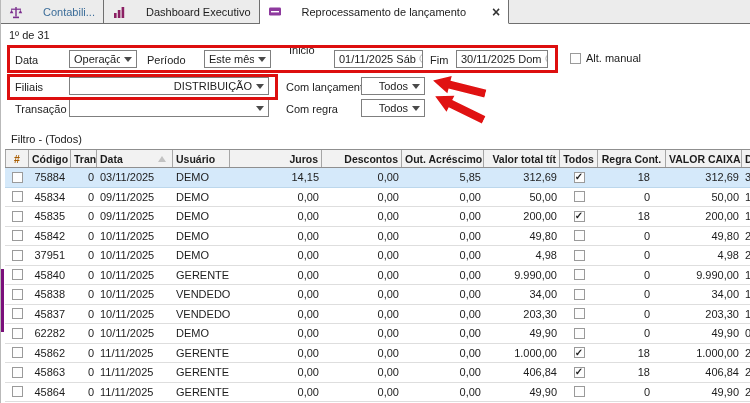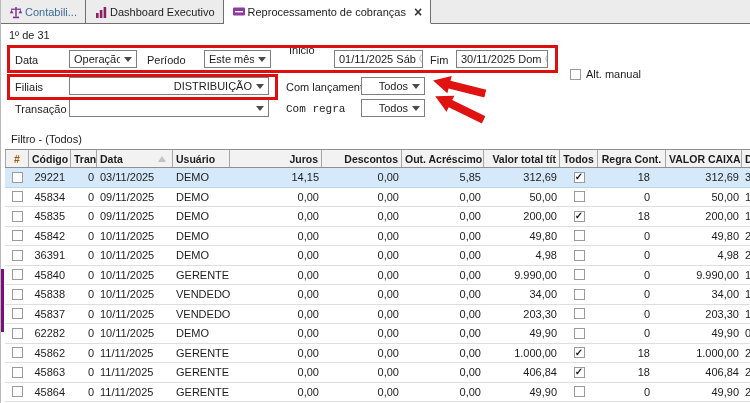--- a/index.html
+++ b/index.html
@@ -5,21 +5,21 @@
   * { margin:0; padding:0; box-sizing:border-box; }
   html,body { width:750px; height:403px; overflow:hidden; }
   body {
     font-family:"Liberation Sans", sans-serif;
     font-size:11px; color:#1c1c1c; background:#ffffff; position:relative;
     border-left:1px solid #b9b9b9;
   }
   
   .tabbar { position:absolute; left:0; top:0; width:750px; height:24px;
     background:#ececec; border-bottom:1px solid #6f6f6f; display:flex; }
-  .tab { height:24px; display:flex; align-items:center; gap:2px; padding:8px 8px;
+  .tab { height:24px; display:flex; align-items:center; gap:20px; padding:8px 8px;
     border-right:1px solid #6f6f6f; cursor:default; white-space:nowrap; }
   .tab.active { background:#ffffff; border-bottom:1px solid #ffffff; margin-bottom:-1px; }
   .tab .tlabel { font-size:11px; }
   .tab1 .tlabel { color:#3c6d99; }
   .tab .close { font-size:14px; font-weight:bold; color:#333; margin-left:6px; line-height:1; }
   .ticon { width:14px; height:13px; display:inline-block; }
   
   .pager { position:absolute; left:8px; top:29px; color:#222; }
   .redbox { position:absolute; border:3px solid #dd0f0f; background:transparent; pointer-events:none; z-index:5; }
   .redbox1 { left:6px; top:45px; width:551px; height:28px; }
@@ -81,21 +81,21 @@
     </span>
     <span class="tlabel">Dashboard Executivo</span>
   </div>
   <div class="tab tab3 active">
     <span class="ticon">
       <svg width="14" height="13" viewBox="0 0 14 13">
         <rect x="1" y="2.5" width="12" height="8" rx="1.2" fill="#8e3a9e"></rect>
         <rect x="3" y="6" width="8" height="1.4" fill="#ffffff"></rect>
       </svg>
     </span>
-    <span class="tlabel">Reprocessamento de cobranças</span>
+    <span class="tlabel">Reprocessamento de lançamento</span>
     <span class="close">×</span>
   </div>
 </div>
 
 <div class="pager">1º de 31</div>
 
 <div class="redbox redbox1"></div>
 <div class="redbox redbox2"></div>
 
 <span class="flabel" style="left:14px; top:54px;">Data</span>
@@ -121,21 +121,21 @@
 <span class="flabel" style="left:429px; top:54px;">Fim</span>
 <div class="dateinput" style="left:455px; top:50px; width:92px;">
   <span class="val">30/11/2025 Dom</span>
   <span class="clock">
     <svg width="11" height="11" viewBox="0 0 11 11">
         <circle cx="5.5" cy="5.5" r="4.6" fill="none" stroke="#b0b0b0" stroke-width="1"></circle>
         <path d="M5.5 3 V5.7 L7.3 6.8" fill="none" stroke="#b0b0b0" stroke-width="1"></path>
       </svg>
   </span>
 </div>
-<div class="checkrow" style="left:569px; top:68px;">
+<div class="checkrow" style="left:569px; top:52px;">
   <span class="cbox"></span>
   <span>Alt. manual</span>
 </div>
 
 <span class="flabel" style="left:14px; top:81px;">Filiais</span>
 <div class="select" style="left:68px; top:77px; width:200px;">
   <span class="val">DISTRIBUIÇÃO</span>
   <span class="ddarrow"></span>
 </div>
 <span class="flabel" style="left:285px; top:81px;">Com lançamento</span>
@@ -147,21 +147,21 @@
   <svg width="54" height="20" viewBox="0 0 54 20">
       <polygon points="0,10 17,1 17,6 54,6 54,14 17,14 17,19" fill="#e01212"></polygon>
     </svg>
 </div>
 
 <span class="flabel" style="left:14px; top:103px;">Transação</span>
 <div class="select" style="left:68px; top:99px; width:200px;">
   <span class="val"></span>
   <span class="ddarrow"></span>
 </div>
-<span class="flabel" style="left:285px; top:103px;font-family:Liberation Mono, monospace;">Com regra</span>
+<span class="flabel" style="left:285px; top:103px;">Com regra</span>
 <div class="select" style="left:360px; top:99px; width:64px;">
   <span class="val">Todos</span>
   <span class="ddarrow"></span>
 </div>
 <div class="arrow-ann" style="left:431px; top:98px; transform:rotate(26deg);">
   <svg width="54" height="20" viewBox="0 0 54 20">
       <polygon points="0,10 17,1 17,6 54,6 54,14 17,14 17,19" fill="#e01212"></polygon>
     </svg>
 </div>
 
@@ -180,21 +180,21 @@
       <div class="hcell al-c" style="width: 38px;">Todos</div>
       <div class="hcell al-c" style="width: 68px;">Regra Cont.</div>
       <div class="hcell al-r" style="width: 76px;">VALOR CAIXA</div>
       <div class="hcell al-l" style="width: 9px;">D</div>
     </div>
   <div id="gbody">
       <div class="g-row selected">
         <div class="bcell al-c cellchk" style="width: 24px;">
           <span class="cbox"></span>
         </div>
-        <div class="bcell al-r" style="width: 42px; padding-right: 6px;">29221</div>
+        <div class="bcell al-r" style="width: 42px; padding-right: 6px;">75884</div>
         <div class="bcell al-r" style="width: 26px;">0</div>
         <div class="bcell al-l" style="width: 76px;">03/11/2025</div>
         <div class="bcell al-l" style="width: 57px;">DEMO</div>
         <div class="bcell al-r" style="width: 92px;">14,15</div>
         <div class="bcell al-r" style="width: 80px;">0,00</div>
         <div class="bcell al-r" style="width: 82px;">5,85</div>
         <div class="bcell al-r" style="width: 76px;">312,69</div>
         <div class="bcell al-c cellchk" style="width: 38px;">
           <span class="cbox">✓</span>
         </div>
@@ -256,21 +256,21 @@
           <span class="cbox"></span>
         </div>
         <div class="bcell al-r" style="width: 68px; padding-right: 16px;">0</div>
         <div class="bcell al-r" style="width: 76px;">49,80</div>
         <div class="bcell al-l" style="width: 9px;">2</div>
       </div>
       <div class="g-row">
         <div class="bcell al-c cellchk" style="width: 24px;">
           <span class="cbox"></span>
         </div>
-        <div class="bcell al-r" style="width: 42px; padding-right: 6px;">36391</div>
+        <div class="bcell al-r" style="width: 42px; padding-right: 6px;">37951</div>
         <div class="bcell al-r" style="width: 26px;">0</div>
         <div class="bcell al-l" style="width: 76px;">10/11/2025</div>
         <div class="bcell al-l" style="width: 57px;">DEMO</div>
         <div class="bcell al-r" style="width: 92px;">0,00</div>
         <div class="bcell al-r" style="width: 80px;">0,00</div>
         <div class="bcell al-r" style="width: 82px;">0,00</div>
         <div class="bcell al-r" style="width: 76px;">4,98</div>
         <div class="bcell al-c cellchk" style="width: 38px;">
           <span class="cbox"></span>
         </div>

